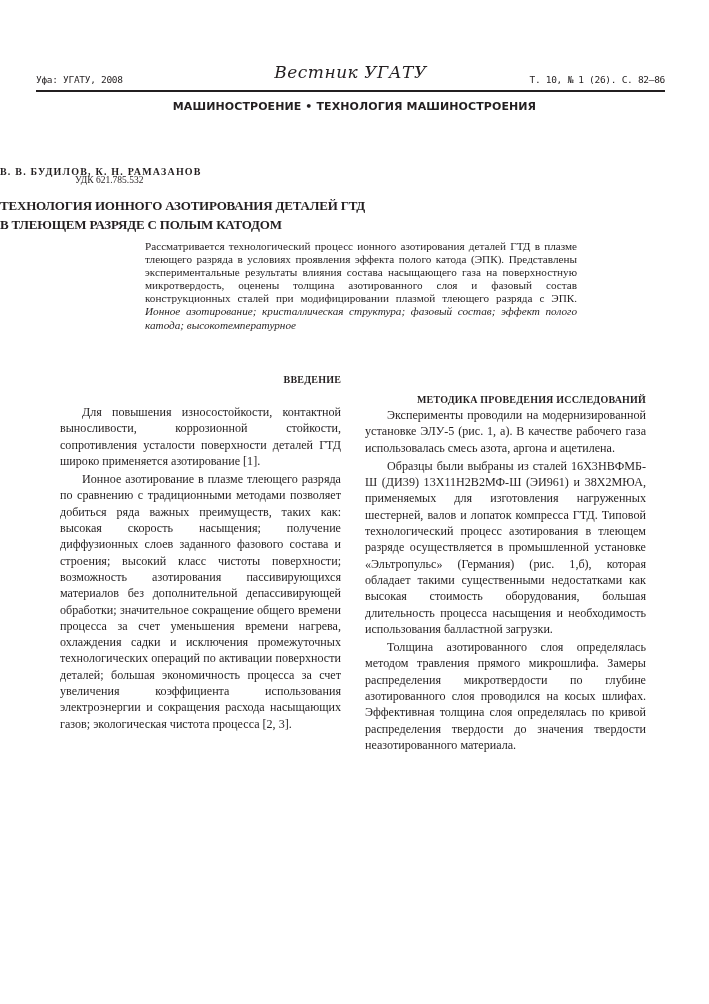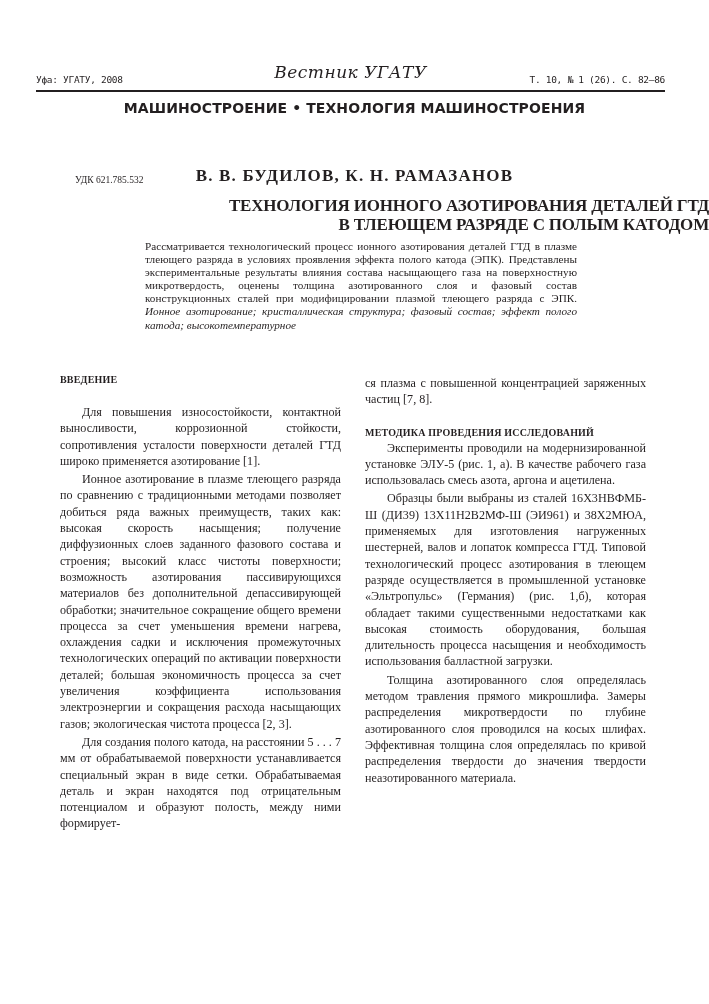--- a/index.html
+++ b/index.html
@@ -4,39 +4,39 @@
 <style>
   html, body { margin: 0; padding: 0; background: #ffffff; }
   body { width: 709px; height: 1004px; position: relative; overflow: hidden; color: #231f20; font-family: "Liberation Serif", "DejaVu Serif", serif; }
 
   .running-head { position: absolute; left: 36px; right: 44px; top: 58px; height: 32px; }
   .rh-left { position: absolute; left: 0; top: 16px; font-family: "DejaVu Sans Mono", monospace; font-size: 9.5px; letter-spacing: -0.3px; }
   .rh-right { position: absolute; right: 0; top: 16px; font-family: "DejaVu Sans Mono", monospace; font-size: 9.5px; letter-spacing: -0.3px; text-align: center; }
   .rh-logo { position: absolute; left: 50%; top: 4px; transform: translateX(-50%); font-family: "DejaVu Serif", serif; font-style: italic; font-size: 17px; letter-spacing: 0.5px; white-space: nowrap; }
   .rh-rule { position: absolute; left: 0; right: 0; top: 32px; height: 2px; background: #231f20; }
 
-  .section-head { position: absolute; left: 0; right: 0; top: 100px; text-align: center; font-family: "DejaVu Sans", sans-serif; font-weight: bold; font-size: 14px; letter-spacing: 0.1px; }
+  .section-head { position: absolute; left: 0; right: 0; top: 100px; text-align: center; font-family: "DejaVu Sans", sans-serif; font-weight: bold; font-size: 11px; letter-spacing: 0.1px; }
 
   .udk { position: absolute; left: 75px; top: 136px; font-size: 9.5px; margin-top: 39px; }
 
-  .authors { position: absolute; left: 0; right: 0; top: 166px; text-align: center; font-weight: bold; font-size: 17px; letter-spacing: 1.2px; }
+  .authors { position: absolute; left: 0; right: 0; top: 166px; text-align: left; font-weight: bold; font-size: 10px; letter-spacing: 1.2px; }
 
-  .title { position: absolute; left: 0; right: 0; top: 196px; text-align: right; font-weight: bold; font-size: 17px; line-height: 19px; letter-spacing: -0.2px; }
+  .title { position: absolute; left: 0; right: 0; top: 196px; text-align: left; font-weight: bold; font-size: 13px; line-height: 19px; letter-spacing: -0.2px; }
 
   .abstract { position: absolute; left: 145px; width: 432px; top: 240px; font-size: 11.2px; line-height: 13.1px; text-align: justify; }
   .abstract .kw { font-style: italic; }
   .abstract .last { display: block; text-align: center; font-style: italic; }
 
   .col { position: absolute; top: 373px; width: 281px; font-size: 12.1px; line-height: 16.3px; text-align: justify; }
   .col-left { left: 60px; }
   .col-right { left: 365px; top: 375px; }
   .col p { margin: 0; text-indent: 22px; }
   .col p.cont { text-indent: 0; }
   .col p + p { margin-top: 2px; }
-  .col h2 { margin: 0; text-align: left; font-size: 10px; font-weight: bold; letter-spacing: 0.2px; line-height: 14px; }
+  .col h2 { margin: 0; text-align: right; font-size: 10px; font-weight: bold; letter-spacing: 0.2px; line-height: 14px; }
   .col-left h2 { margin-bottom: 17px; }
   .col-right h2 { margin-top: 18px; }
 </style>
 </head>
 <body>
 
 <div class="running-head">
   <span class="rh-left">Уфа: УГАТУ, 2008</span>
   <span class="rh-logo">Вестник УГАТУ</span>
   <span class="rh-right">Т. 10, № 1 (26). С. 82–86</span>
@@ -56,22 +56,20 @@
 
 <div class="abstract">
   <span>Рассматривается технологический процесс ионного азотирования деталей ГТД в плазме тлеющего разряда в условиях проявления эффекта полого катода (ЭПК). Представлены экспериментальные результаты влияния состава насыщающего газа на поверхностную микротвердость, оценены толщина азотированного слоя и фазовый состав конструкционных сталей при модифицировании плазмой тлеющего разряда с ЭПК.</span>
   <span class="kw">Ионное азотирование; кристаллическая структура; фазовый состав; эффект полого катода; высокотемпературное</span>
 </div>
 
 <div class="col col-left">
   <h2>ВВЕДЕНИЕ</h2>
   <p>Для повышения износостойкости, контактной выносливости, коррозионной стойкости, сопротивления усталости поверхности деталей ГТД широко применяется азотирование [1].</p>
   <p>Ионное азотирование в плазме тлеющего разряда по сравнению с традиционными методами позволяет добиться ряда важных преимуществ, таких как: высокая скорость насыщения; получение диффузионных слоев заданного фазового состава и строения; высокий класс чистоты поверхности; возможность азотирования пассивирующихся материалов без дополнительной депассивирующей обработки; значительное сокращение общего времени процесса за счет уменьшения времени нагрева, охлаждения садки и исключения промежуточных технологических операций по активации поверхности деталей; большая экономичность процесса за счет увеличения коэффициента использования электроэнергии и сокращения расхода насыщающих газов; экологическая чистота процесса [2, 3].</p>
-  <p>Для создания полого катода, на расстоянии 5 . . . 7 мм от обрабатываемой поверхности устанавливается специальный экран в виде сетки. Обрабатываемая деталь и экран находятся под отрицательным потенциалом и образуют полость, между ними формирует-</p>
 </div>
 
 <div class="col col-right">
-  <p class="cont">ся плазма с повышенной концентрацией заряженных частиц [7, 8].</p>
   <h2>МЕТОДИКА ПРОВЕДЕНИЯ ИССЛЕДОВАНИЙ</h2>
   <p>Эксперименты проводили на модернизированной установке ЭЛУ-5 (рис. 1, а). В качестве рабочего газа использовалась смесь азота, аргона и ацетилена.</p>
   <p>Образцы были выбраны из сталей 16Х3НВФМБ-Ш (ДИ39) 13Х11Н2В2МФ-Ш (ЭИ961) и 38Х2МЮА, применяемых для изготовления нагруженных шестерней, валов и лопаток компресса ГТД. Типовой технологический процесс азотирования в тлеющем разряде осуществляется в промышленной установке «Эльтропульс» (Германия) (рис. 1,б), которая обладает такими существенными недостатками как высокая стоимость оборудования, большая длительность процесса насыщения и необходимость использования балластной загрузки.</p>
   <p>Толщина азотированного слоя определялась методом травления прямого микрошлифа. Замеры распределения микротвердости по глубине азотированного слоя проводился на косых шлифах. Эффективная толщина слоя определялась по кривой распределения твердости до значения твердости неазотированного материала.</p>
 </div>
 
 </body></html>

